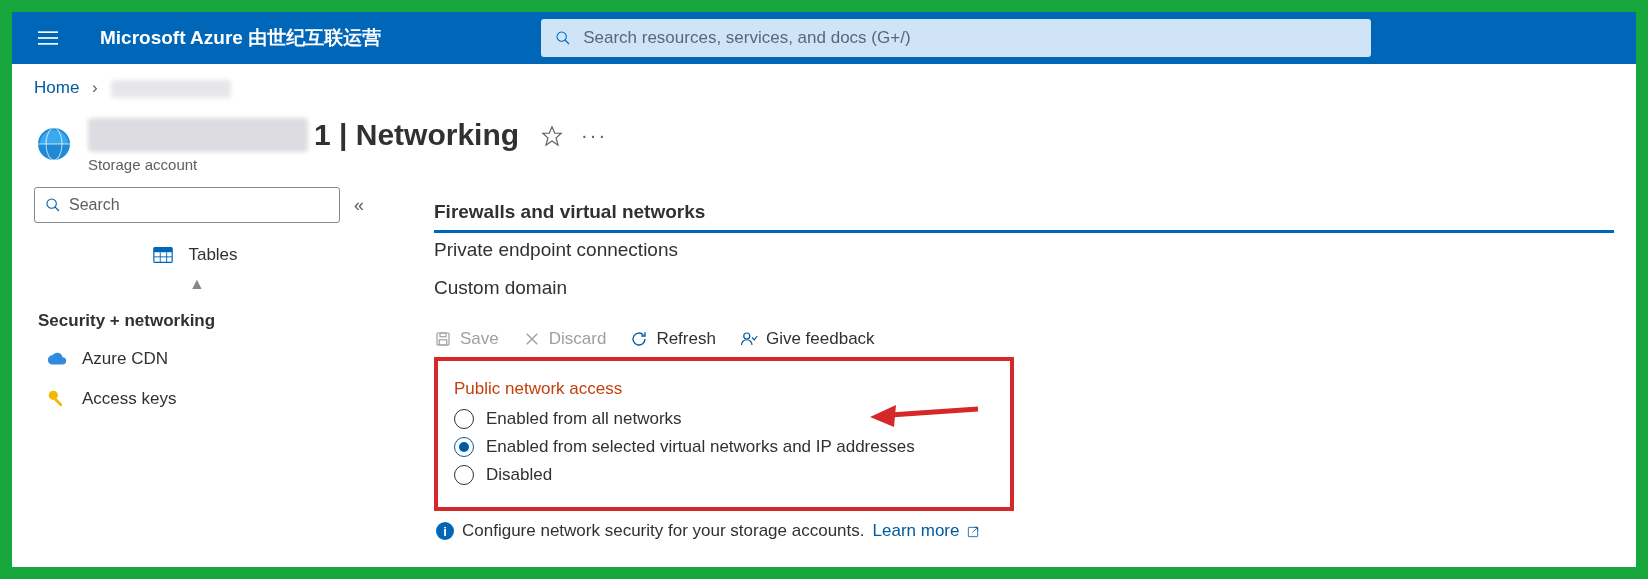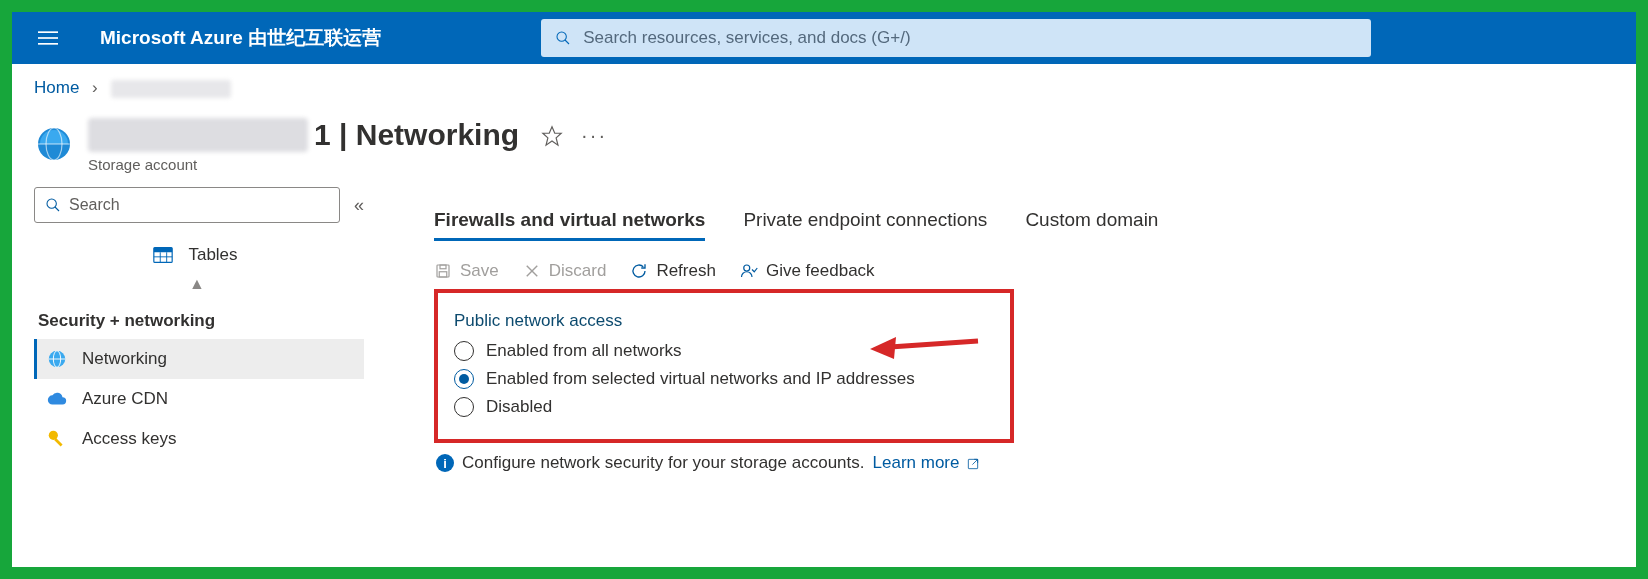--- a/index.html
+++ b/index.html
@@ -48,32 +48,32 @@
   .nav-item { display: flex; align-items: center; height: 40px; padding: 0 12px; font-size: 17px; color: #323130; cursor: pointer; position:relative; }
   .nav-item .ico { width: 22px; height: 22px; margin-right: 14px; display:flex; align-items:center; justify-content:center; }
   .nav-item.selected { background: #ededed; }
   .nav-item.selected::before { content:""; position:absolute; left:0; top:0; bottom:0; width:3px; background:#0067b8; }
   .nav-group { font-size: 17px; font-weight: 600; color: #323130; padding: 18px 4px 8px; }
   .nav-tables { margin-top: 12px; display:flex; align-items:center; justify-content:space-between;flex-direction:column; }
   .nav-tables .tri { color:#8a8886; margin-right:4px; }
 
   
   .main { flex: 1; padding-left: 70px; }
-  .tabs { display: flex; gap: 38px; border-bottom: 0px solid transparent; margin-top:16px; }
+  .tabs { display: flex; border-bottom: 0px solid transparent; margin-top:8px;flex-direction:column; }
   .tab { font-size: 19px; color: #323130; padding: 6px 0 10px; cursor: pointer; position:relative; }
   .tab.active { font-weight: 600; }
   .tab.active::after { content:""; position:absolute; left:0; right:0; bottom:0; height:3px; background:#0067b8; }
 
   .cmdbar { display: flex; gap: 24px; margin-top: 20px; align-items:center; }
   .cmd { display: flex; align-items: center; gap: 8px; font-size: 17px; color: #323130; cursor: pointer; }
   .cmd.disabled { color: #a19f9d; cursor: default; }
   .cmd svg { width: 18px; height: 18px; }
 
   .redbox { border: 4px solid #d62828; margin-top: 8px; padding: 18px 16px 14px; width: 580px; position:relative; }
-  .section-title { font-size: 17px; color: #0c4a6e; margin-bottom: 10px; }
+  .section-title { font-size: 17px; color: #c2410c; margin-bottom: 10px; }
   .radio-row { display: flex; align-items: flex-start; gap: 12px; font-size: 17px; color: #323130; margin: 8px 0; cursor:pointer; }
   .radio { width: 20px; height: 20px; border: 1px solid #323130; border-radius: 50%; display:flex; align-items:center; justify-content:center; flex:none; }
   .radio.checked { border-color: #005ba1; }
   .radio.checked::after { content:""; width: 10px; height: 10px; background:#005ba1; border-radius:50%; }
 
   .arrow { position:absolute; top:36px; right:30px; }
 
   .info-row { display:flex; align-items:center; gap:8px; font-size:17px; color:#323130; margin-top:10px; margin-left:2px; }
   .info-row .info-ico { width:18px; height:18px; background:#0067b8; color:#fff; border-radius:50%; font-size:13px; font-weight:700; display:flex; align-items:center; justify-content:center; }
   .info-row a { color:#005ba1; text-decoration:none; }
@@ -162,30 +162,20 @@
                 <line x1="16" y1="9" x2="16" y2="20" stroke="#0067b8"></line>
               </svg>
           </span>
           <span>Tables</span>
         </div>
         <span class="tri">▲</span>
       </div>
 
       <div class="nav-group">Security + networking</div>
 
-      <div class="nav-item selected">
-        <span class="ico">
-          <svg viewBox="0 0 24 24">
-              <circle cx="12" cy="12" r="9" fill="#3aa9ef"></circle>
-              <ellipse cx="12" cy="12" rx="4" ry="9" fill="none" stroke="#fff"></ellipse>
-              <line x1="3" y1="12" x2="21" y2="12" stroke="#fff"></line>
-            </svg>
-        </span>
-        <span>Networking</span>
-      </div>
 
       <div class="nav-item">
         <span class="ico">
           <svg viewBox="0 0 24 24">
               <path d="M7 18 a5 5 0 0 1 0-10 a6 6 0 0 1 11 2 a4 4 0 0 1 0 8 z" fill="#2f8ae0"></path>
             </svg>
         </span>
         <span>Azure CDN</span>
       </div>
 

